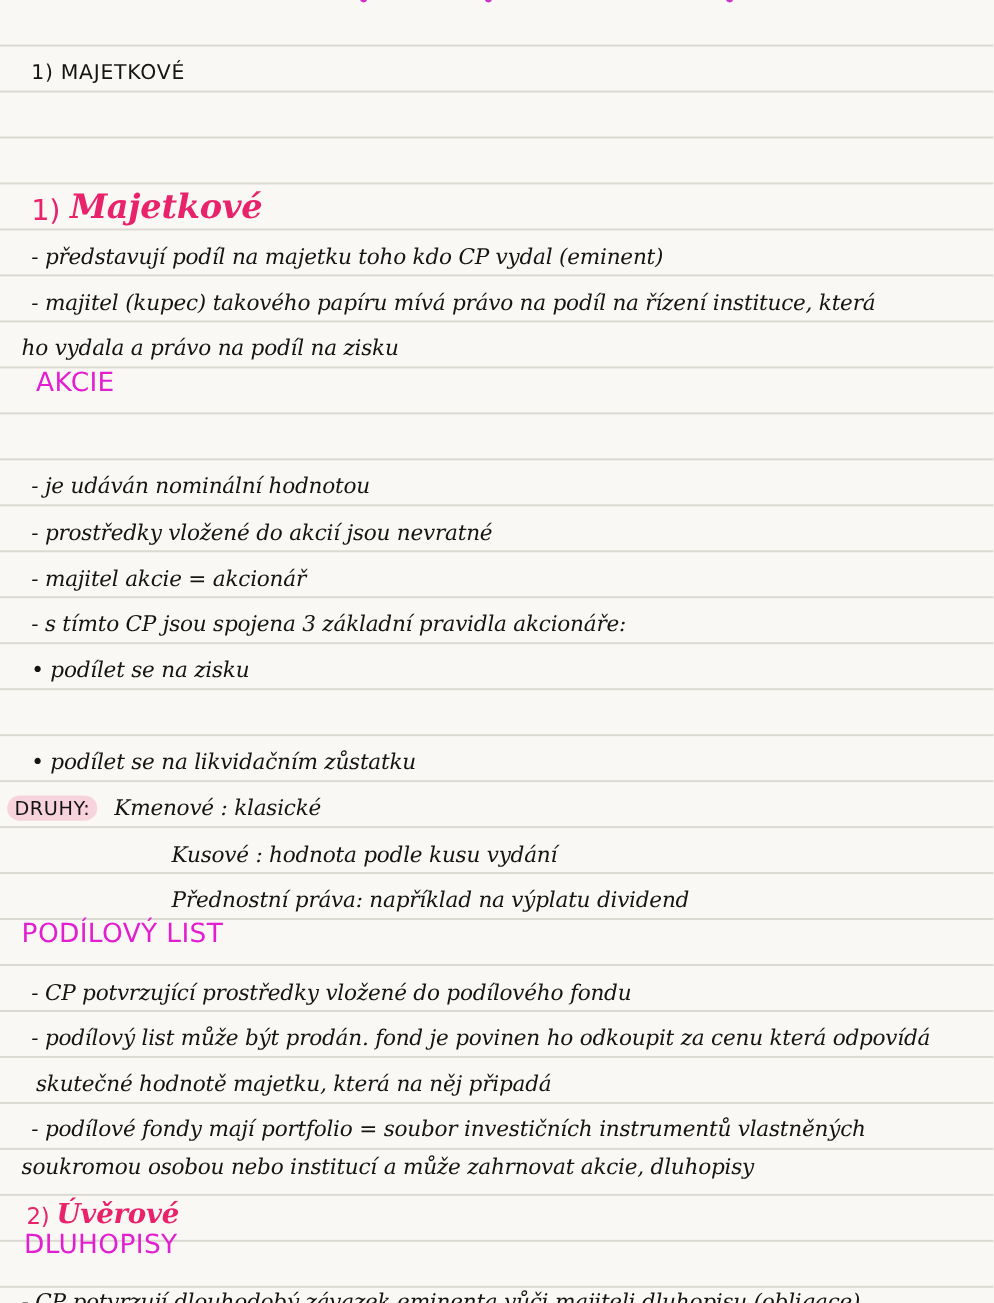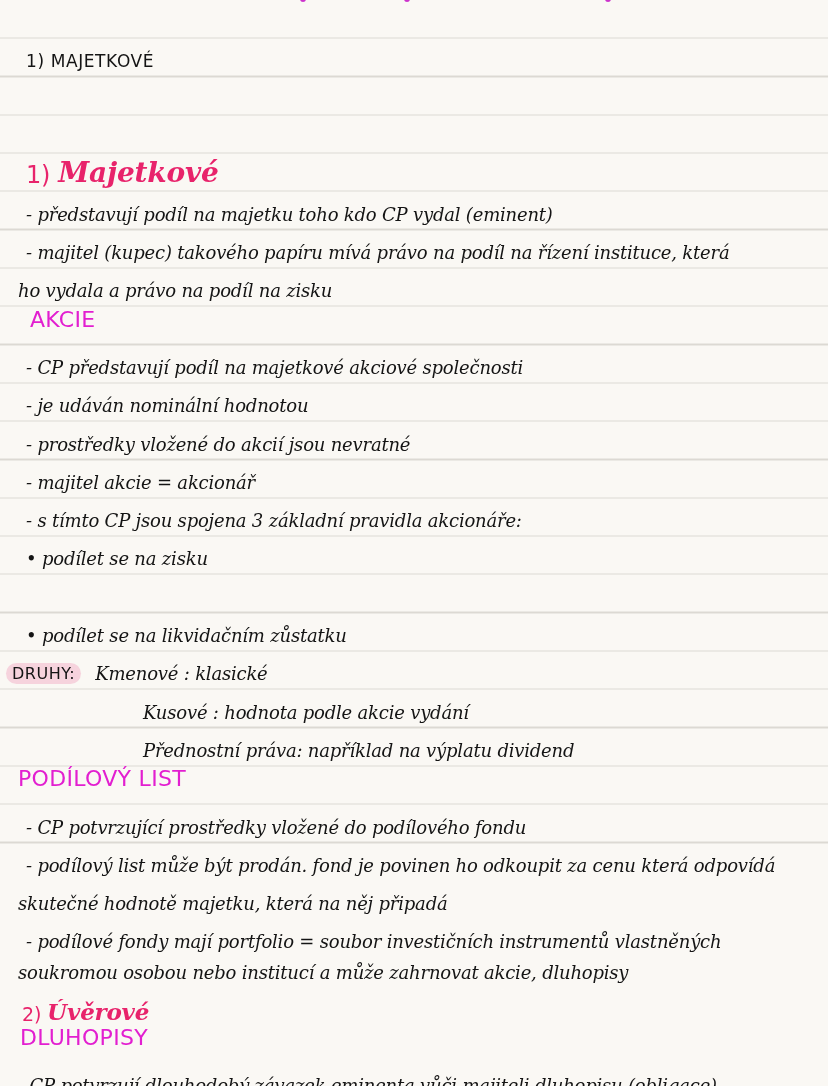--- a/index.html
+++ b/index.html
@@ -4,21 +4,21 @@
   <style>
     html, body { margin: 0; padding: 0; }
     body {
       width: 828px; height: 1086px; overflow: hidden;
       background: #faf8f4;
       position: relative;
       font-family: "DejaVu Serif", serif;
       color: #141414;
     }
     .page {
-      position: absolute; left: 0; top: 0; width: 828px; height: 844px;
+      position: absolute; left: 0; top: 0; width: 828px; height: 1086px;
       background-image: repeating-linear-gradient(
         to bottom,
         transparent 0px,
         transparent 37px,
         #dcd9d3 37px,
         #dcd9d3 38.3px
       );
       background-position: 0 0.5px;
     }
     .line {
@@ -88,39 +88,38 @@
   <div class="line h-red" style="top:153.2px">
     <span class="h-red-num">1)</span>
     <span>Majetkové</span>
   </div>
 
   <div class="line" style="top:191.5px">- představují podíl na majetku toho kdo CP vydal (eminent)</div>
   <div class="line" style="top:229.8px">- majitel (kupec) takového papíru mívá právo na podíl na řízení instituce, která</div>
   <div class="line" style="top:268.1px; padding-left:18px">ho vydala a právo na podíl na zisku</div>
 
   <div class="line h-mag" style="top:306.4px; padding-left:30px">AKCIE</div>
-  <div class="line" style="top:344.7px">- CP představují podíl na majetkové akciové společnosti</div>
   <div class="line" style="top:383px">- je udáván nominální hodnotou</div>
   <div class="line" style="top:421.3px">- prostředky vložené do akcií jsou nevratné</div>
   <div class="line" style="top:459.6px">- majitel akcie = akcionář</div>
   <div class="line" style="top:497.9px">- s tímto CP jsou spojena 3 základní pravidla akcionáře:</div>
   <div class="line" style="top:536.2px">• podílet se na zisku</div>
   <div class="line" style="top:612.8px">• podílet se na likvidačním zůstatku</div>
 
   <div class="line druhy-row" style="top:651.1px; padding-left:18px">
     <span class="druhy-label">DRUHY:</span>
     <span>Kmenové : klasické</span>
   </div>
-  <div class="line indent" style="top:689.4px; padding-left:143px">Kusové : hodnota podle akcie vydání</div>
+  <div class="line indent" style="top:689.4px; padding-left:143px">Kusové : hodnota podle kusu vydání</div>
   <div class="line indent" style="top:727.7px; padding-left:143px">Přednostní práva: například na výplatu dividend</div>
 
   <div class="line h-mag" style="top:766px; padding-left:18px">PODÍLOVÝ LIST</div>
   <div class="line" style="top:804.3px">- CP potvrzující prostředky vložené do podílového fondu</div>
   <div class="line" style="top:842.6px">- podílový list může být prodán. fond je povinen ho odkoupit za cenu která odpovídá</div>
-  <div class="line" style="top:880.9px; padding-left:18px">skutečné hodnotě majetku, která na něj připadá</div>
+  <div class="line" style="top:880.9px; padding-left:30px">skutečné hodnotě majetku, která na něj připadá</div>
   <div class="line" style="top:919.2px">- podílové fondy mají portfolio = soubor investičních instrumentů vlastněných</div>
   <div class="line" style="top:950px; padding-left:18px">soukromou osobou nebo institucí a může zahrnovat akcie, dluhopisy</div>
 
   <div class="line h-red h-red2" style="top:990px; padding-left:22px">
     <span class="h-red-num" style="font-size:19px; margin-right:6px">2)</span>
     <span>Úvěrové</span>
   </div>
 
   <div class="line h-mag" style="top:1025px; padding-left:20px">DLUHOPISY</div>
   <div class="line" style="top:1063px; padding-left:18px">- CP potvrzují dlouhodobý závazek eminenta vůči majiteli dluhopisu (obligace)</div>

